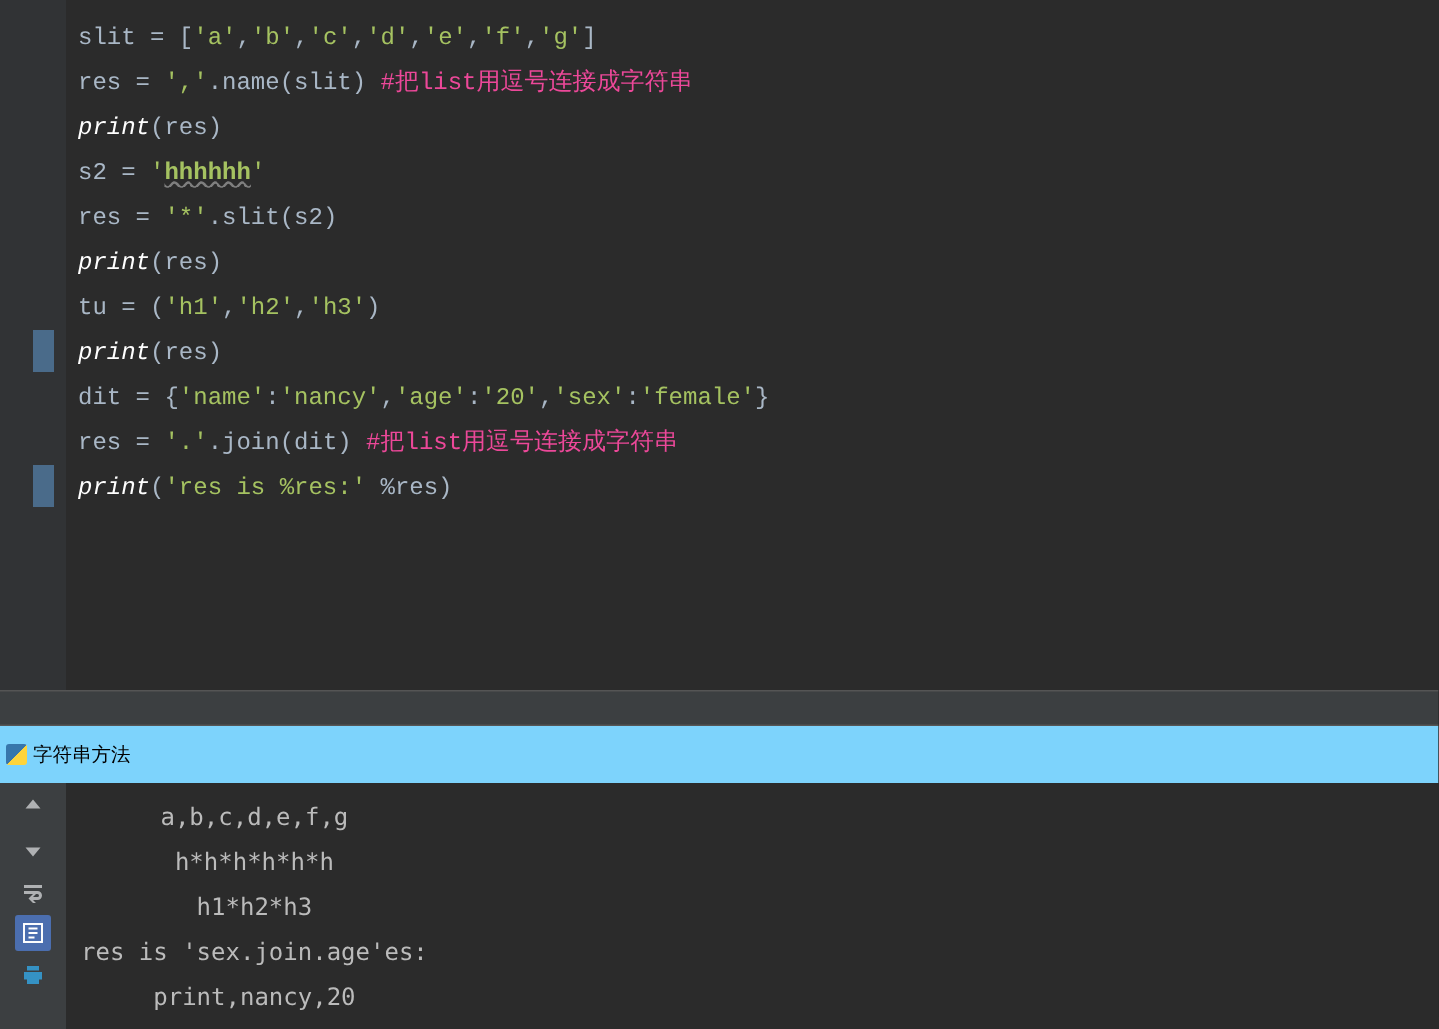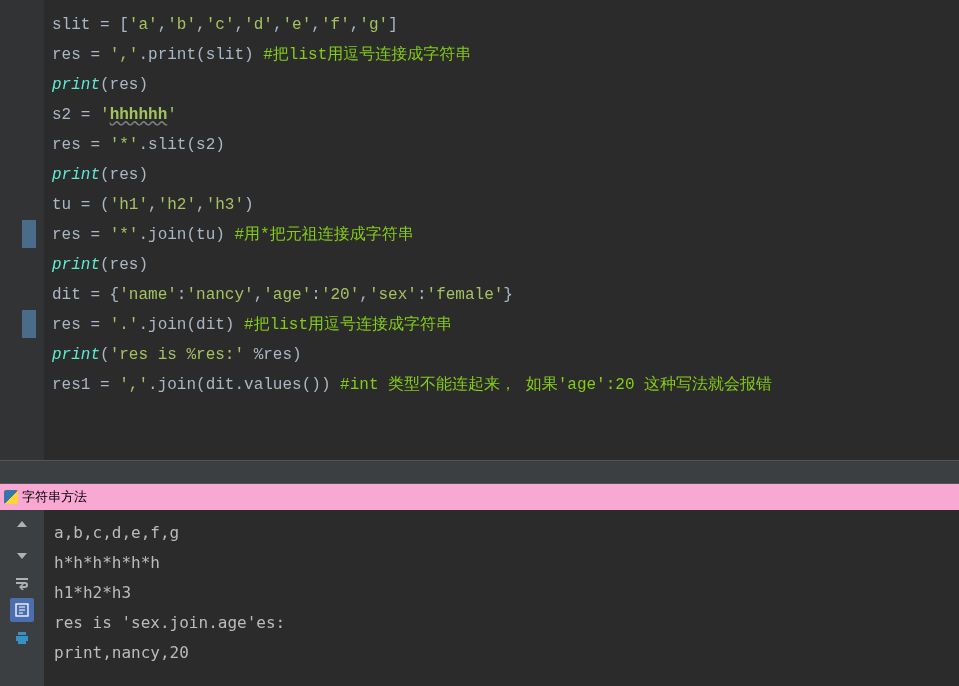--- a/index.html
+++ b/index.html
@@ -25,35 +25,35 @@
   flex-shrink: 0;
 }
 .mark { position: absolute; left: 22px; width: 14px; height: 28px; background: #4a6b8a; }
 .code-area {
   flex: 1;
   padding: 10px 0 0 8px;
   line-height: 30px;
 }
 .code-line { white-space: nowrap; position: relative; height: 30px; }
 .hl-line { background: #323232; margin-right: 10px; }
-.kw-print { color: #5eead4; font-style: italic; }
+.kw-print { color: #ffffff; font-style: italic; }
 .eq { color: #a9b7c6; }
 .str { color: #a5c261; }
 .brk { color: #a9b7c6; }
-.cmt { color: #84cc16; }
+.cmt { color: #ec4899; }
 .ident { color: #a9b7c6; }
 .s-underline { text-decoration: underline wavy #7f7f7f; font-weight: bold; }
 .sel-bracket { background: #3b514d; }
 
 .splitter { height: 24px; background: #3c3f41; border-top: 1px solid #555; border-bottom: 1px solid #555; }
 
 .output-header {
-  background: #f9a8d4;
+  background: #7dd3fc;
   color: #000;
-  height: 26px;
+  height: 38px;
   display: flex;
   align-items: center;
   padding-left: 4px;
   font-family: "Microsoft YaHei", sans-serif;
   font-size: 13px;
   gap: 4px;
 }
 .py-icon {
   width: 14px; height: 14px; display: inline-block;
   background: linear-gradient(135deg, #3776ab 50%, #ffd43b 50%);
@@ -81,69 +81,63 @@
 }
 .gicon.active { background: #4b6eaf; border-radius: 2px; }
 .gicon svg { width: 16px; height: 16px; fill: currentColor; }
 .printer { color: #3592c4; }
 .out-text {
   padding: 8px 0 0 10px;
   line-height: 30px;
   color: #bbbbbb;
   font-family: Consolas, monospace;
 }
-.out-text div { height: 30px; white-space: nowrap; }
+.out-text div { height: 30px; white-space: nowrap; text-align: center; }
 </style>
 </head>
 <body>
 
 <div class="editor-pane">
   <div class="gutter">
     <div class="mark" style="top:220px;"></div>
     <div class="mark" style="top:310px;"></div>
   </div>
   <div class="code-area">
     <div class="code-line">
       <span class="ident">slit </span><span class="eq">=</span><span class="brk"> [</span><span class="str">'a'</span><span class="brk">,</span><span class="str">'b'</span><span class="brk">,</span><span class="str">'c'</span><span class="brk">,</span><span class="str">'d'</span><span class="brk">,</span><span class="str">'e'</span><span class="brk">,</span><span class="str">'f'</span><span class="brk">,</span><span class="str">'g'</span><span class="brk">]</span>
     </div>
     <div class="code-line">
-      <span class="ident">res </span><span class="eq">=</span><span> </span><span class="str">','</span><span class="ident">.print(slit) </span><span class="cmt">#把list用逗号连接成字符串</span>
+      <span class="ident">res </span><span class="eq">=</span><span> </span><span class="str">','</span><span class="ident">.name(slit) </span><span class="cmt">#把list用逗号连接成字符串</span>
     </div>
     <div class="code-line">
       <span class="kw-print">print</span><span class="ident">(res)</span>
     </div>
     <div class="code-line">
       <span class="ident">s2 </span><span class="eq">=</span><span> </span><span class="str">'</span><span class="str s-underline">hhhhhh</span><span class="str">'</span>
     </div>
     <div class="code-line">
       <span class="ident">res </span><span class="eq">=</span><span> </span><span class="str">'*'</span><span class="ident">.slit(s2)</span>
     </div>
     <div class="code-line">
       <span class="kw-print">print</span><span class="ident">(res)</span>
     </div>
     <div class="code-line">
       <span class="ident">tu </span><span class="eq">=</span><span class="brk"> (</span><span class="str">'h1'</span><span class="brk">,</span><span class="str">'h2'</span><span class="brk">,</span><span class="str">'h3'</span><span class="brk">)</span>
     </div>
     <div class="code-line">
-      <span class="ident">res </span><span class="eq">=</span><span> </span><span class="str">'*'</span><span class="ident">.join(tu) </span><span class="cmt">#用*把元祖连接成字符串</span>
-    </div>
-    <div class="code-line">
       <span class="kw-print">print</span><span class="ident">(res)</span>
     </div>
     <div class="code-line">
       <span class="ident">dit </span><span class="eq">=</span><span class="brk"> {</span><span class="str">'name'</span><span class="brk">:</span><span class="str">'nancy'</span><span class="brk">,</span><span class="str">'age'</span><span class="brk">:</span><span class="str">'20'</span><span class="brk">,</span><span class="str">'sex'</span><span class="brk">:</span><span class="str">'female'</span><span class="brk">}</span>
     </div>
     <div class="code-line">
       <span class="ident">res </span><span class="eq">=</span><span> </span><span class="str">'.'</span><span class="ident">.join(dit) </span><span class="cmt">#把list用逗号连接成字符串</span>
     </div>
     <div class="code-line">
       <span class="kw-print">print</span><span class="ident">(</span><span class="str">'res is %res:'</span><span class="ident"> %res)</span>
-    </div>
-    <div class="code-line">
-      <span class="ident">res1 </span><span class="eq">=</span><span> </span><span class="str">','</span><span class="ident">.join(dit.values()) </span><span class="cmt">#int 类型不能连起来， 如果'age':20 这种写法就会报错</span>
     </div>
   </div>
 </div>
 
 <div class="splitter"></div>
 
 <div class="output-header">
   <span class="py-icon"></span>
   <span>字符串方法</span>
 </div>

